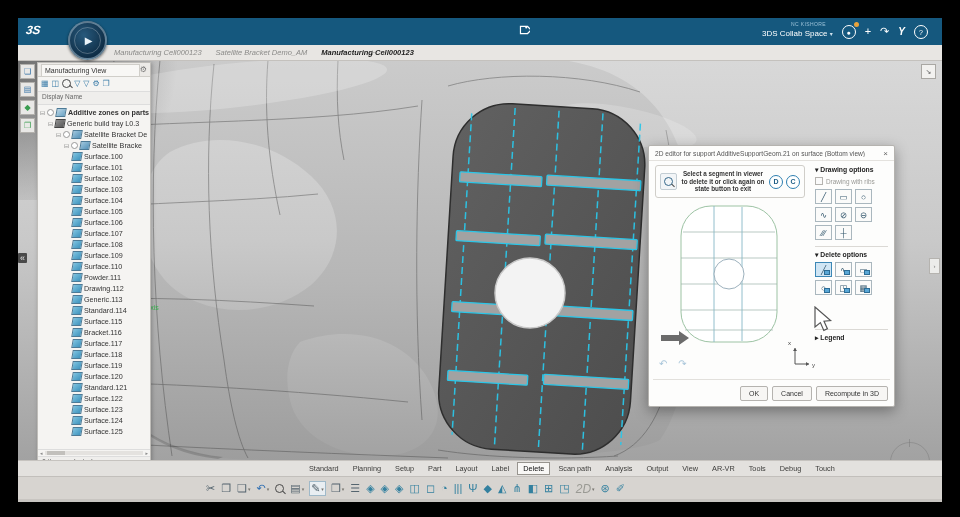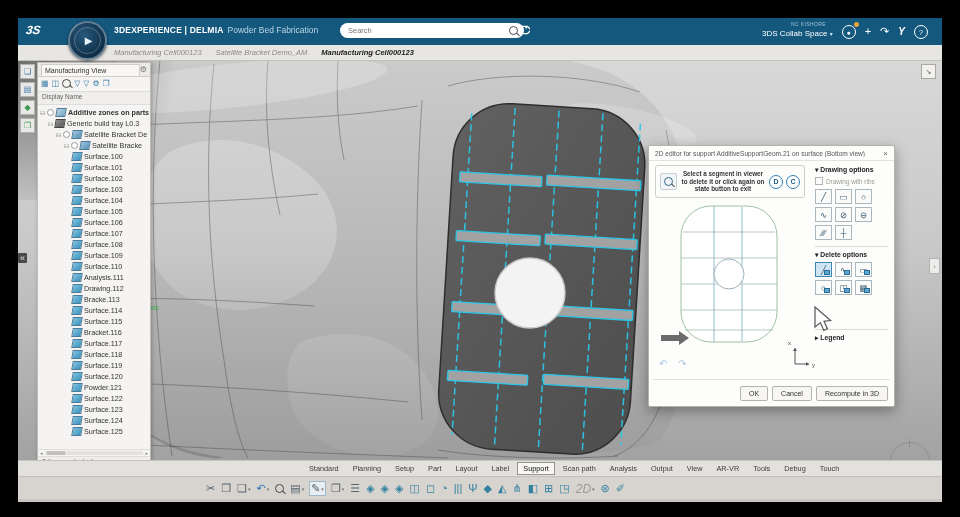--- a/index.html
+++ b/index.html
@@ -204,27 +204,20 @@
     <div class="rotwidget"></div>
   </div>
 
   <div class="axislabel">machine axis</div>
   <div class="expandbox">↘</div>
   <div class="collapse-left">«</div>
   <div class="right-handle">›</div>
 
   <div class="topbar">
     <span class="logo">3S</span>
-    <span class="brand">
-      <b>3DEXPERIENCE | DELMIA</b><span class="appname">Powder Bed Fabrication</span>
-    </span>
-    <div class="searchpill">
-      <input placeholder="Search" style="">
-      <span class="css-mag"></span>
-    </div>
     <svg class="tagicon" viewBox="0 0 12 12">
       <path d="M1 6 L6 1 L11 1 L11 6 L6 11 Z" fill="none" stroke="#fff" stroke-width="1.2" transform="rotate(45 6 6)"></path>
       <circle cx="8.2" cy="3.6" r="1" fill="#fff"></circle>
     </svg>
     <span class="nc">NC KISHORE</span>
     <div class="tb-right">
       <span class="collab"><span>3DS Collab Space</span> <span class="chev">▾</span></span>
       <span class="tbic">
           <span class="circ">●</span>
           <span class="badge"></span>
@@ -365,36 +358,36 @@
             <span class="tlabel">Surface.109</span>
           </div>
 
           <div class="trow surf">
             <span class="node-icon"></span>
             <span class="tlabel">Surface.110</span>
           </div>
 
           <div class="trow surf">
             <span class="node-icon"></span>
-            <span class="tlabel">Analysis.111</span>
+            <span class="tlabel">Powder.111</span>
           </div>
 
           <div class="trow surf">
             <span class="node-icon"></span>
             <span class="tlabel">Drawing.112</span>
           </div>
 
           <div class="trow surf">
             <span class="node-icon"></span>
-            <span class="tlabel">Bracke.113</span>
-          </div>
-
-          <div class="trow surf">
-            <span class="node-icon"></span>
-            <span class="tlabel">Surface.114</span>
+            <span class="tlabel">Generic.113</span>
+          </div>
+
+          <div class="trow surf">
+            <span class="node-icon"></span>
+            <span class="tlabel">Standard.114</span>
           </div>
 
           <div class="trow surf">
             <span class="node-icon"></span>
             <span class="tlabel">Surface.115</span>
           </div>
 
           <div class="trow surf">
             <span class="node-icon"></span>
             <span class="tlabel">Bracket.116</span>
@@ -415,21 +408,21 @@
             <span class="tlabel">Surface.119</span>
           </div>
 
           <div class="trow surf">
             <span class="node-icon"></span>
             <span class="tlabel">Surface.120</span>
           </div>
 
           <div class="trow surf">
             <span class="node-icon"></span>
-            <span class="tlabel">Powder.121</span>
+            <span class="tlabel">Standard.121</span>
           </div>
 
           <div class="trow surf">
             <span class="node-icon"></span>
             <span class="tlabel">Surface.122</span>
           </div>
 
           <div class="trow surf">
             <span class="node-icon"></span>
             <span class="tlabel">Surface.123</span>
@@ -569,21 +562,21 @@
   </div>
 
   <div class="ribbon-tabs">
 
   <span class="rtab"><span>Standard</span></span>
       <span class="rtab"><span>Planning</span></span>
       <span class="rtab"><span>Setup</span></span>
       <span class="rtab"><span>Part</span></span>
       <span class="rtab"><span>Layout</span></span>
       <span class="rtab"><span>Label</span></span>
-      <span class="rtab active"><span>Support</span></span>
+      <span class="rtab active"><span>Delete</span></span>
       <span class="rtab"><span>Scan path</span></span>
       <span class="rtab"><span>Analysis</span></span>
       <span class="rtab"><span>Output</span></span>
       <span class="rtab"><span>View</span></span>
       <span class="rtab"><span>AR-VR</span></span>
       <span class="rtab"><span>Tools</span></span>
       <span class="rtab"><span>Debug</span></span>
       <span class="rtab"><span>Touch</span></span>
     </div>
   <div class="ribbon-icons">

